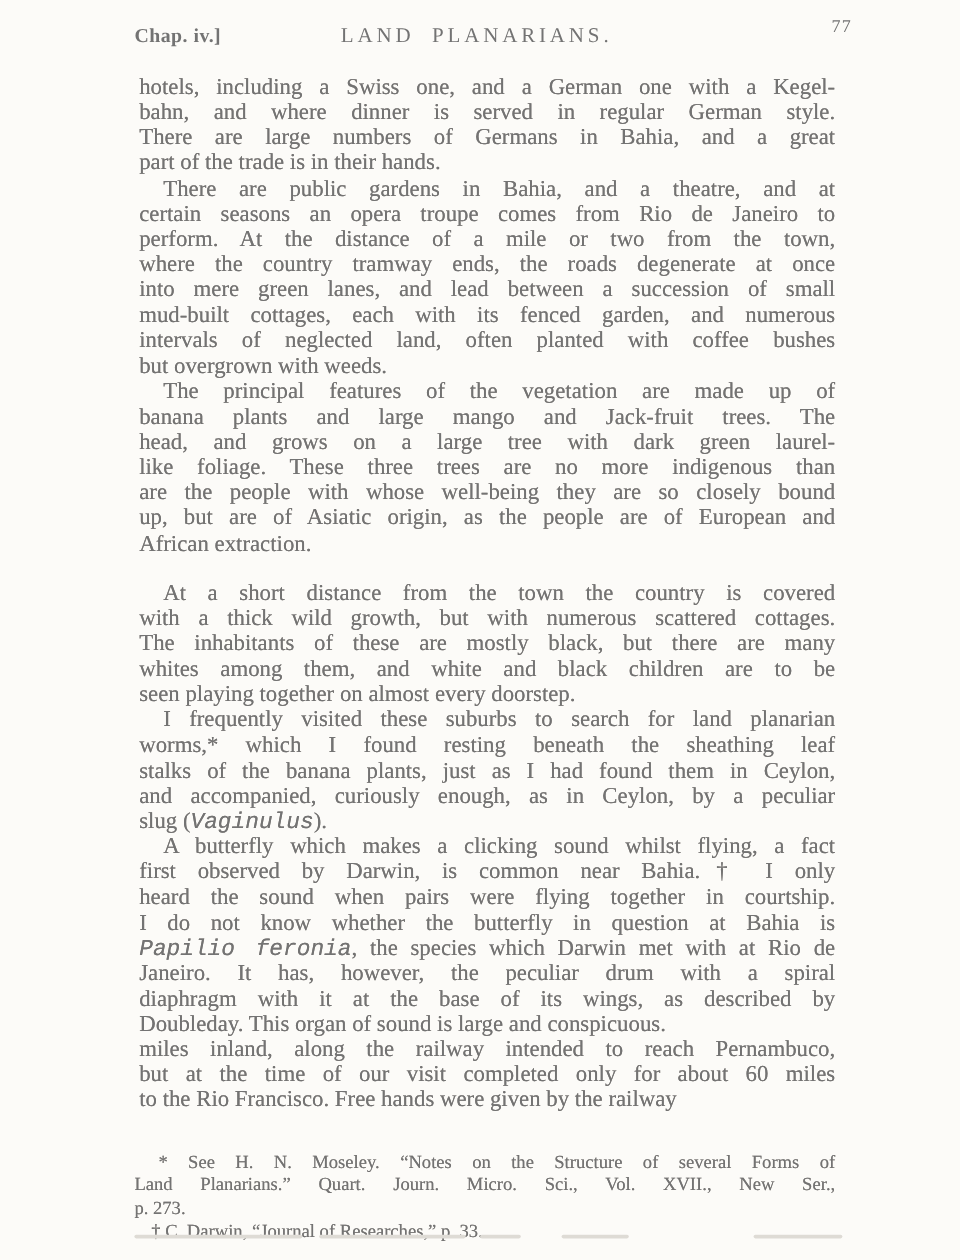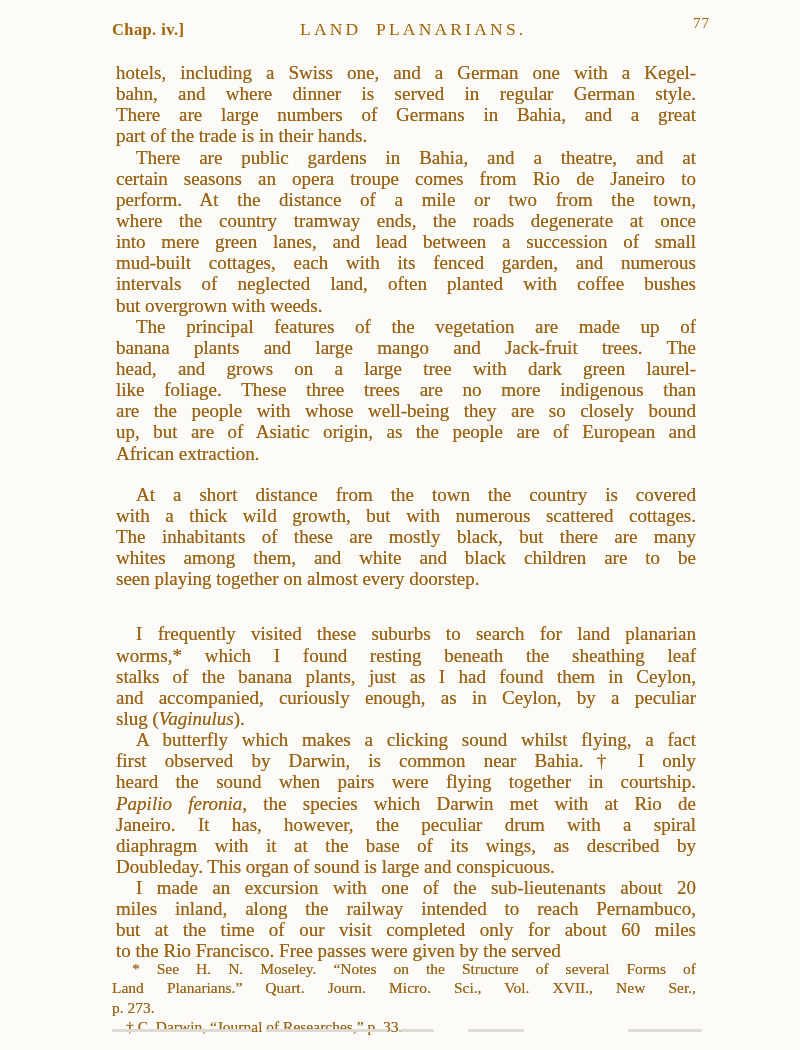--- a/index.html
+++ b/index.html
@@ -11,21 +11,21 @@
     font-family:"Liberation Serif", serif;
     color:#2b2119;
     overflow:hidden;
   }
   
   .hdr-chapter{
     position:absolute;left:112px;top:20px;
     font-size:16.5px;font-weight:bold;letter-spacing:0.4px;
   }
   .hdr-title{
-    position:absolute;left:300px;top:19px;
+    position:absolute;left:284px;top:19px;
     font-size:17.5px;letter-spacing:3.2px;word-spacing:7px;
   }
   .hdr-pagenum{
     position:absolute;left:693px;top:15px;
     font-size:15px;letter-spacing:1px;
   }
   
   .text-body{
     position:absolute;left:116px;top:62px;width:580px;
   }
@@ -44,26 +44,26 @@
   .footnotes .line{
     height:19.3px;line-height:19.3px;
     font-size:15.5px;
     text-shadow:0 0 0.3px rgba(43,33,25,0.5);
   }
   
   .artifact{
     position:absolute;top:1029px;height:3px;
     background:#dedbd5;border-radius:2px;filter:blur(0.6px);
   }
-  i{font-style:italic;}
+  i{font-style:italic;font-family:Liberation Mono, monospace;}
 </style>
 </head>
 <body>
 
-<div class="page" style="background: rgb(252, 251, 248); color: #a16207;">
+<div class="page" style="background: rgb(252, 251, 248); color: #737373;">
 
   <div>
     <span class="hdr-chapter">Chap. iv.]</span>
     <span class="hdr-title">LAND PLANARIANS.</span>
     <span class="hdr-pagenum">77</span>
   </div>
 
   <div class="text-body" id="text-body">
       <div>
         <div class="line just"><span>hotels, including a Swiss one, and a German one with a Kegel-</span></div>
@@ -91,40 +91,40 @@
         <div class="line last"><span>African extraction.</span></div>
       </div>
       <div>
         <div class="line just" style="text-indent: 20px; margin-top: 20px;"><span>At a short distance from the town the country is covered</span></div>
         <div class="line just"><span>with a thick wild growth, but with numerous scattered cottages.</span></div>
         <div class="line just"><span>The inhabitants of these are mostly black, but there are many</span></div>
         <div class="line just"><span>whites among them, and white and black children are to be</span></div>
         <div class="line last"><span>seen playing together on almost every doorstep.</span></div>
       </div>
       <div>
-        <div class="line just" style="text-indent: 20px; margin-top: 34px;"><span>I frequently visited these suburbs to search for land planarian</span></div>
+        <div class="line just" style="text-indent: 20px;"><span>I frequently visited these suburbs to search for land planarian</span></div>
         <div class="line just"><span>worms,* which I found resting beneath the sheathing leaf</span></div>
         <div class="line just"><span>stalks of the banana plants, just as I had found them in Ceylon,</span></div>
         <div class="line just"><span>and accompanied, curiously enough, as in Ceylon, by a peculiar</span></div>
         <div class="line last"><span>slug (</span><i>Vaginulus</i><span>).</span></div>
       </div>
       <div>
         <div class="line just" style="text-indent: 20px;"><span>A butterfly which makes a clicking sound whilst flying, a fact</span></div>
         <div class="line just"><span>first observed by Darwin, is common near Bahia.†  I only</span></div>
         <div class="line just"><span>heard the sound when pairs were flying together in courtship.</span></div>
+        <div class="line just"><span>I do not know whether the butterfly in question at Bahia is</span></div>
         <div class="line just"><i>Papilio feronia</i><span>, the species which Darwin met with at Rio de</span></div>
         <div class="line just"><span>Janeiro.  It has, however, the peculiar drum with a spiral</span></div>
         <div class="line just"><span>diaphragm with it at the base of its wings, as described by</span></div>
         <div class="line last"><span>Doubleday.  This organ of sound is large and conspicuous.</span></div>
       </div>
       <div>
-        <div class="line just" style="text-indent: 20px;"><span>I made an excursion with one of the sub-lieutenants about 20</span></div>
         <div class="line just"><span>miles inland, along the railway intended to reach Pernambuco,</span></div>
         <div class="line just"><span>but at the time of our visit completed only for about 60 miles</span></div>
-        <div class="line last"><span>to the Rio Francisco.  Free passes were given by the served</span></div>
+        <div class="line last"><span>to the Rio Francisco.  Free hands were given by the railway</span></div>
       </div>
     </div>
 
   <div class="footnotes" id="footnotes">
       <div>
         <div class="line just" style="text-indent: 20px;"><span>* See H. N. Moseley.  “Notes on the Structure of several Forms of</span></div>
         <div class="line just"><span>Land Planarians.”   Quart.  Journ.  Micro.  Sci., Vol. XVII., New Ser.,</span></div>
         <div class="line last"><span>p. 273.</span></div>
       </div>
       <div>

